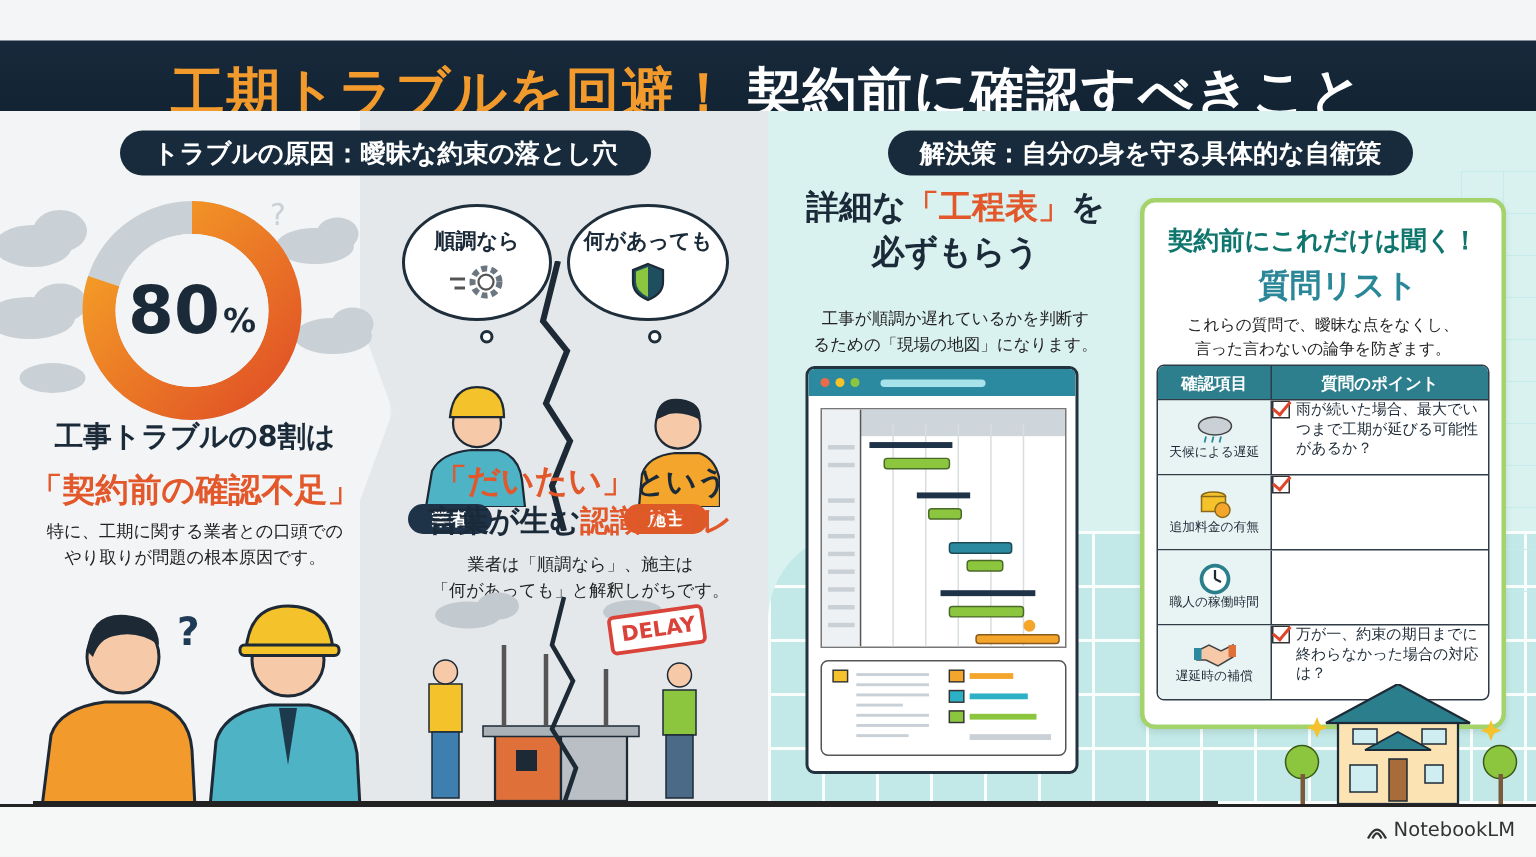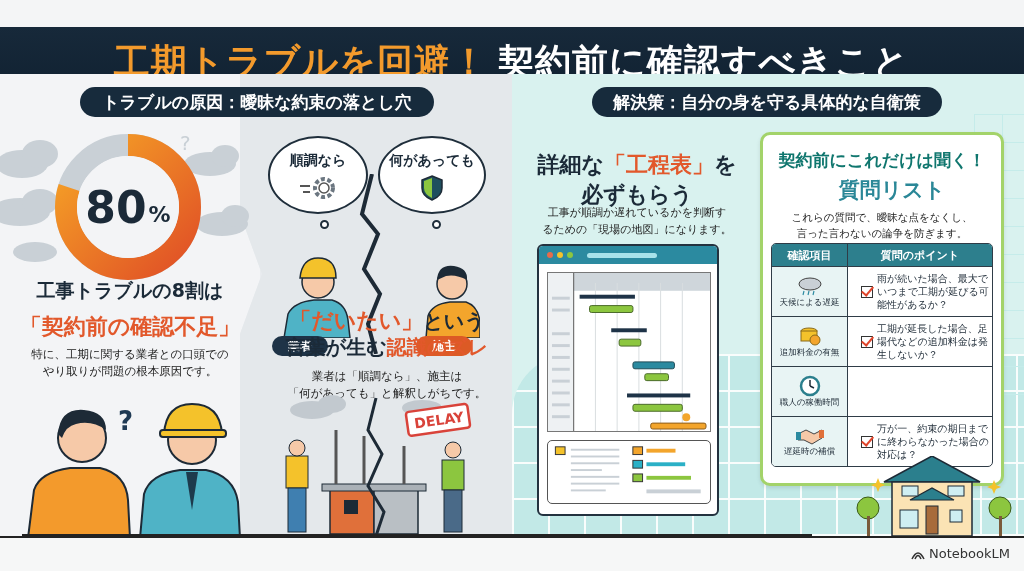--- a/index.html
+++ b/index.html
@@ -54,21 +54,21 @@
   .bubble-b { left: 378px; top: 62px; width: 108px; height: 78px; padding-top: 14px; }
   .dot { position: absolute; width: 9px; height: 9px; background: #fff; border: 2px solid #1f2e3b; border-radius: 50%; }
 
   .tag { position: absolute; height: 20px; border-radius: 10px; color: #fff; font-size: 12px; font-weight: bold; display: flex; align-items: center; justify-content: center; }
   .tag-gyo { left: 272px; top: 262px; width: 56px; background: #1e3347; }
   .tag-se { left: 416px; top: 262px; width: 56px; background: #dc5a25; }
 
   .crack { position: absolute; left: 352px; top: 100px; width: 40px; height: 180px; }
 
   
-  .r-h1 { position: absolute; left: 20px; top: 76px; width: 210px; text-align: center; font-weight: bold; font-size: 22px; line-height: 30px; color: #1b2a38; }
+  .r-h1 { position: absolute; left: 20px; top: 50px; width: 210px; text-align: center; font-weight: bold; font-size: 22px; line-height: 30px; color: #1b2a38; }
   .r-h1 .o { color: #e2582b; }
   .r-p { position: absolute; left: 18px; top: 130px; width: 214px; text-align: center; font-size: 11px; line-height: 17px; color: #222; }
 
   
   .gantt { position: absolute; left: 25px; top: 170px; width: 182px; height: 272px; background: #fff; border: 2px solid #23323f; border-radius: 6px; overflow: hidden; }
   .gantt .bar { height: 18px; background: #2b8aa0; display: flex; align-items: center; padding-left: 8px; gap: 4px; }
   .gantt .bar i { display: block; width: 6px; height: 6px; border-radius: 50%; }
   .gantt .bar .url { width: 70px; height: 5px; border-radius: 3px; background: #a8e2ea; margin-left: 10px; }
   .gantt .chart { position: absolute; left: 8px; top: 26px; width: 164px; height: 160px; border: 1px solid #777; }
   .gantt .legend { position: absolute; left: 8px; top: 194px; width: 164px; height: 64px; border: 1px solid #555; border-radius: 5px; }
@@ -78,21 +78,21 @@
   .qcard .q-h1 { text-align: center; font-weight: bold; font-size: 17px; color: #0f766e; margin-top: 14px; }
   .qcard .q-h2 { text-align: center; font-weight: bold; font-size: 21px; color: #2a8797; margin-top: 4px; padding-left: 20px; }
   .qcard .q-p { text-align: center; font-size: 10.5px; line-height: 16px; color: #222; margin-top: 5px; }
   .qtable { position: absolute; left: 8px; top: 108px; width: 222px; border: 1.5px solid #2f3c47; border-radius: 5px; overflow: hidden; }
   .qtable .thead { display: flex; height: 22px; background: #2d7f8d; color: #fff; font-size: 11px; font-weight: bold; }
   .qtable .thead div { display: flex; align-items: center; justify-content: center; }
   .qtable .c1 { width: 76px; border-right: 1.5px solid #2f3c47; }
   .qtable .c2 { flex: 1; }
   .qtable .row { display: flex; border-top: 1.5px solid #2f3c47; height: 50px; }
   .qtable .row .c1 { background: #e8f4f4; display: flex; flex-direction: column; align-items: center; justify-content: center; font-size: 8.5px; text-align: center; line-height: 11px; }
-  .qtable .row .c2 { display: flex; align-items: center; padding-left: 13px; gap: 4px; font-size: 10px; line-height: 13px; }
+  .qtable .row .c2 { display: flex; align-items: flex-start; padding-left: 0; gap: 4px; font-size: 10px; line-height: 13px; }
   .check { flex: 0 0 12px; width: 12px; height: 12px; border: 1.5px solid #333; position: relative; background:#fff; }
   .check::after { content: ""; position: absolute; left: 2px; top: -3px; width: 5px; height: 10px; border: solid #e0452b; border-width: 0 2.5px 2.5px 0; transform: rotate(40deg); }
 
   .house { position: absolute; left: 342px; top: 382px; width: 160px; height: 82px; }
 </style>
 </head>
 <body>
 
 <div class="header">
   <span class="t-orange">工期トラブルを回避！</span>
@@ -349,21 +349,20 @@
         <div class="c1">
           <svg width="22" height="22">
             <ellipse cx="10" cy="6" rx="8" ry="3" fill="#f4c22b" stroke="#8a6a1a" stroke-width="1"></ellipse>
             <rect x="2" y="6" width="16" height="10" fill="#f4c22b" stroke="#8a6a1a" stroke-width="1"></rect>
             <circle cx="16" cy="15" r="5" fill="#f3a52c" stroke="#8a6a1a" stroke-width="1"></circle>
           </svg>
           <span>追加料金の有無</span>
         </div>
         <div class="c2">
           <span class="check"></span>
-          <span>工期が延長した場合、足場代などの追加料金は発生しないか？</span>
         </div>
       </div>
 
       <div class="row">
         <div class="c1">
           <svg width="22" height="22">
             <circle cx="11" cy="11" r="9" fill="#fff" stroke="#2b7f8d" stroke-width="2.5"></circle>
             <line x1="11" y1="11" x2="11" y2="5" stroke="#1d2a36" stroke-width="1.5"></line>
             <line x1="11" y1="11" x2="15" y2="13" stroke="#1d2a36" stroke-width="1.5"></line>
           </svg>

